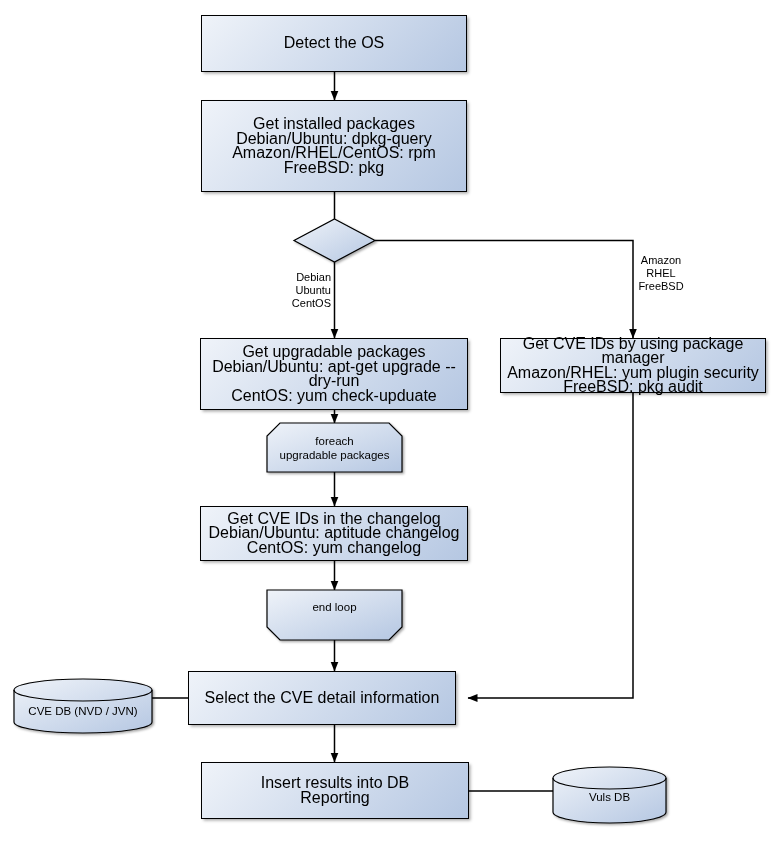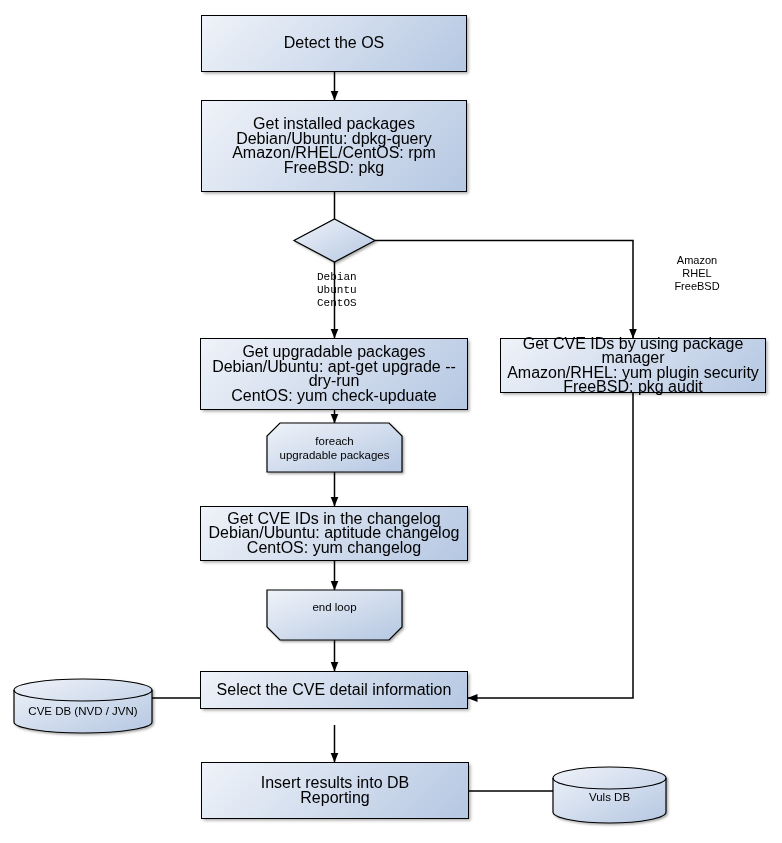--- a/index.html
+++ b/index.html
@@ -48,23 +48,22 @@
     white-space: pre-line;
     font-size: 11.5px;
     line-height: 14px;
     pointer-events: none;
   }
   .branch-label {
     position: absolute;
     white-space: pre-line;
     font-size: 11px;
     line-height: 13px;
-    margin-left: 36px;
   }
-  .branch-label.left-side { text-align: left; font-family: Liberation Mono, monospace; }
+  .branch-label.left-side { text-align: right; }
   .branch-label.right-side { text-align: center; }
   .connector-line {
     stroke: var(--connector);
     stroke-width: 1.5;
     fill: none;
   }
   .svg-shape {
     stroke: var(--node-border);
     stroke-width: 1.2;
     fill: url(#nodeGrad);
@@ -139,21 +138,21 @@
 CentOS: yum check-upduate</div>
 
   <div class="node" style="left:500px; top:338px; width:266px; height:55px;">Get CVE IDs by using package manager
 Amazon/RHEL: yum plugin security
 FreeBSD: pkg audit</div>
 
   <div class="node" style="left:200px; top:506px; width:268px; height:55px;">Get CVE IDs in the changelog
 Debian/Ubuntu: aptitude changelog
 CentOS: yum changelog</div>
 
-  <div class="node" style="left:200px; top:671px; width:268px; height:38px;">Select the CVE detail information</div>
+  <div class="node" style="left:188px; top:671px; width:268px; height:54px;">Select the CVE detail information</div>
 
   <div class="node" style="left:201px; top:762px; width:268px; height:57px;">Insert results into DB
 Reporting</div>
 
   <div class="shape-label" style="left:267px; top:423px; width:135px; height:49px;">foreach
 upgradable packages</div>
 
   <div class="shape-label" style="left:267px; top:590px; width:135px; height:34px;">end loop</div>
 
   <div class="shape-label" style="left:14px; top:692px; width:138px; height:38px;">CVE DB (NVD / JVN)</div>

